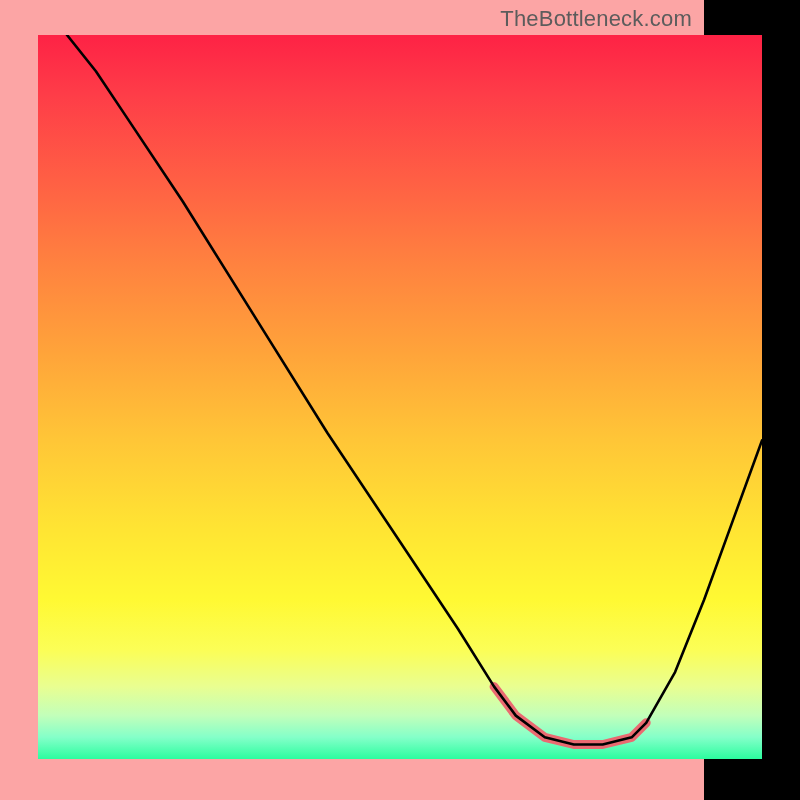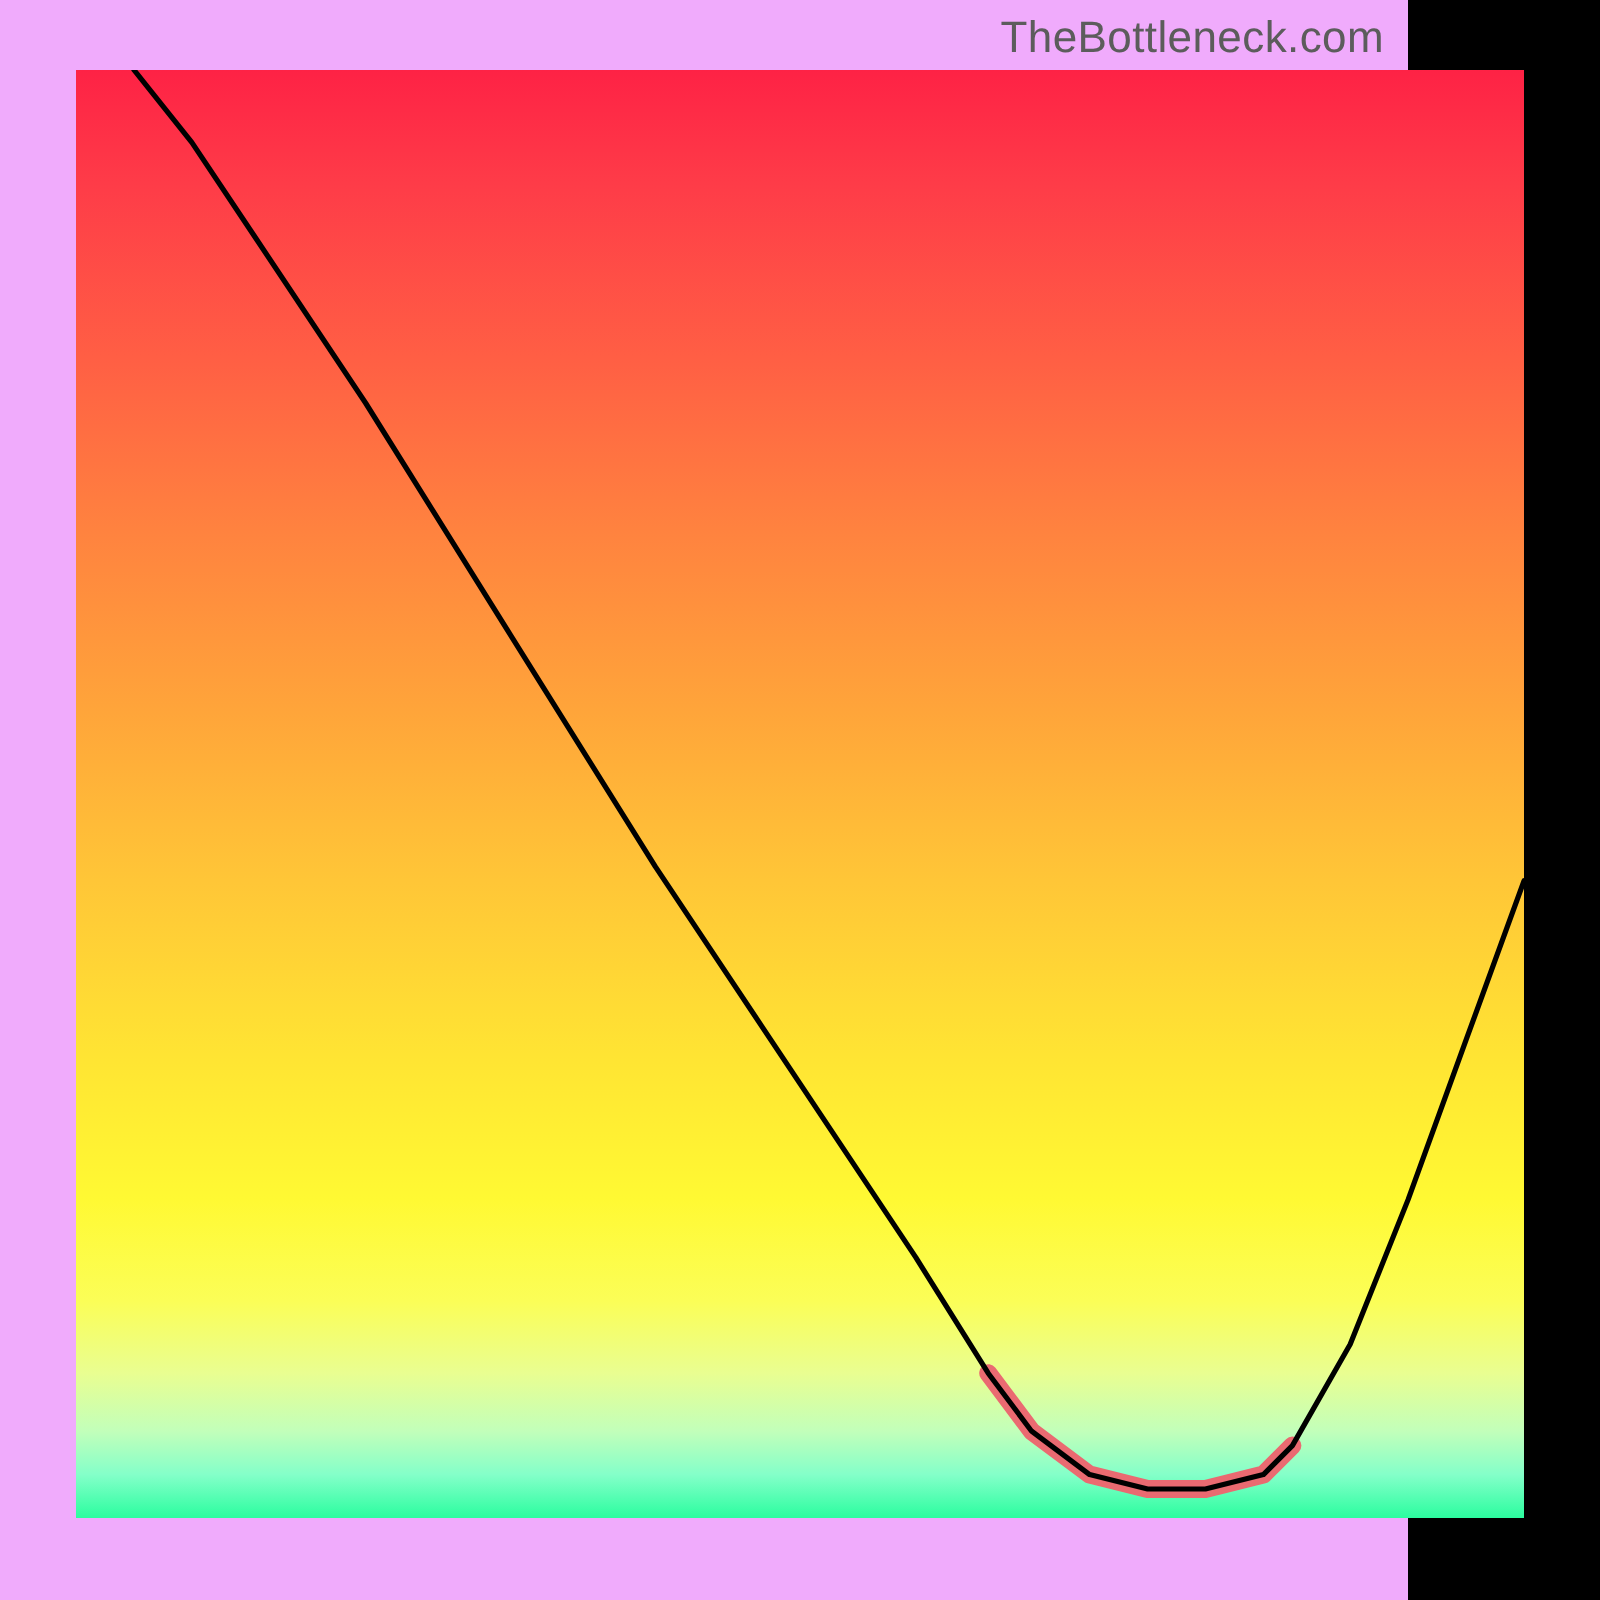--- a/index.html
+++ b/index.html
@@ -7,21 +7,21 @@
     padding: 0;
     width: 800px;
     height: 800px;
     background: #000;
     overflow: hidden;
     font-family: Arial, Helvetica, sans-serif;
   }
   .outer {
     width: 704px;
     height: 800px;
-    background: #f0abfc;
+    background: #fca5a5;
     position: relative;
   }
   .watermark {
     position: absolute;
     top: 6px;
     right: 12px;
     color: #5c5c5c;
     font-size: 22px;
     font-weight: 500;
     z-index: 10;

